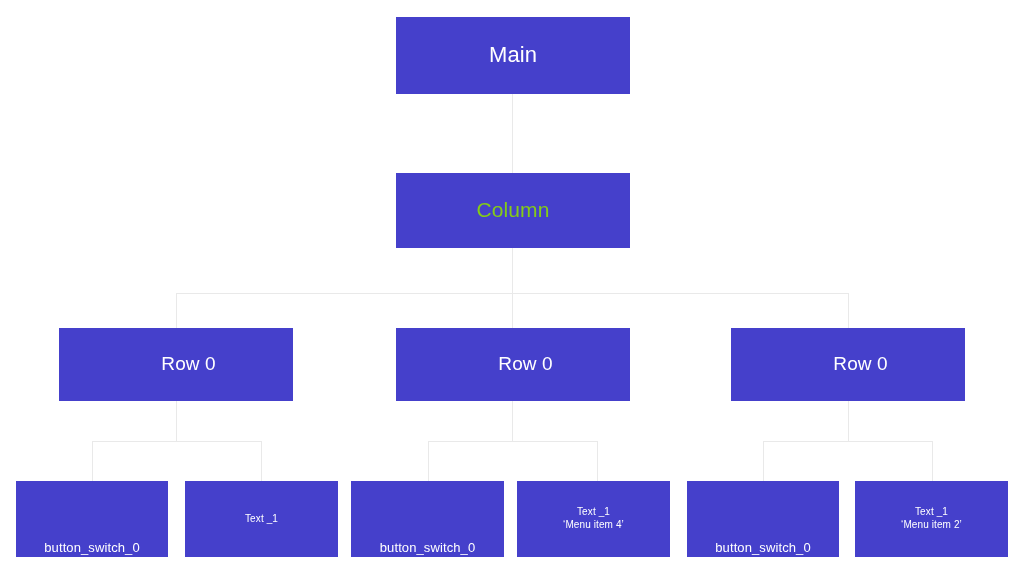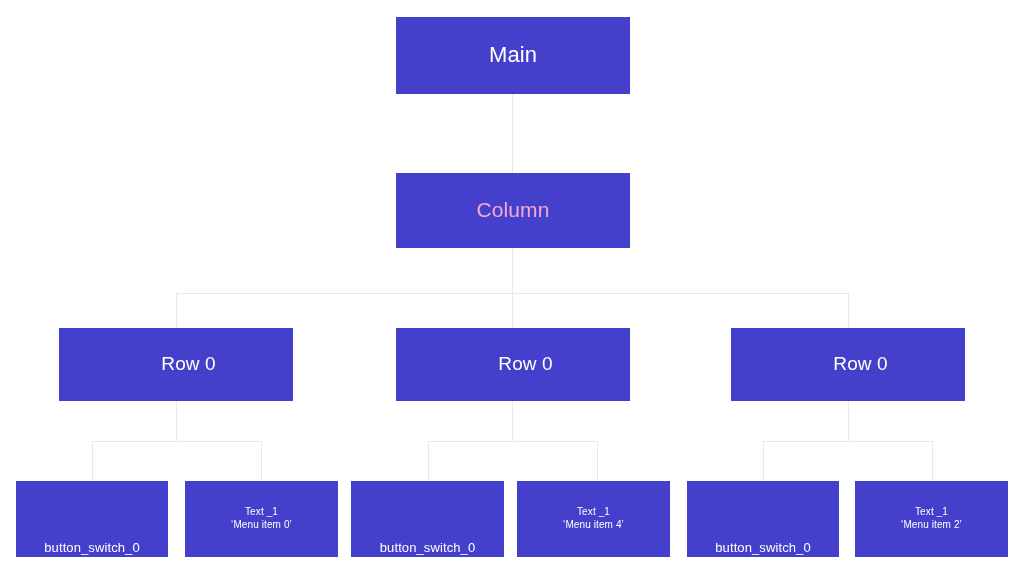--- a/index.html
+++ b/index.html
@@ -75,21 +75,21 @@
 
   <div class="conn conn-v" style="left: 848px; top: 401px; height: 40px; background: rgb(233, 233, 233);"></div>
   <div class="conn conn-h" style="left: 763px; top: 441px; width: 170px; background: rgb(233, 233, 233);"></div>
   <div class="conn conn-v" style="left: 763px; top: 441px; height: 40px; background: rgb(233, 233, 233);"></div>
   <div class="conn conn-v" style="left: 932px; top: 441px; height: 40px; background: rgb(233, 233, 233);"></div>
 
   <div class="node lvl-root" style="left: 396px; top: 17px; width: 234px; height: 77px; background: rgb(69, 64, 203); color: rgb(255, 255, 255);">
     <span class="line1">Main</span>
   </div>
 
-  <div class="node lvl-mid" style="left: 396px; top: 173px; width: 234px; height: 75px; background: rgb(69, 64, 203); color: #f9a8d4;">
+  <div class="node lvl-mid" style="left: 396px; top: 173px; width: 234px; height: 75px; background: rgb(69, 64, 203); color: #84cc16;">
     <span class="line1">Column</span>
   </div>
 
   <div class="node lvl-row" style="left: 59px; top: 328px; width: 234px; height: 73px; background: rgb(69, 64, 203); color: rgb(255, 255, 255);">
     <span class="line1">Row 0</span>
   </div>
 
   <div class="node lvl-row" style="left: 396px; top: 328px; width: 234px; height: 73px; background: rgb(69, 64, 203); color: rgb(255, 255, 255);">
     <span class="line1">Row 0</span>
   </div>
@@ -97,21 +97,20 @@
   <div class="node lvl-row" style="left: 731px; top: 328px; width: 234px; height: 73px; background: rgb(69, 64, 203); color: rgb(255, 255, 255);">
     <span class="line1">Row 0</span>
   </div>
 
   <div class="node lvl-leaf" style="left: 16px; top: 481px; width: 152px; height: 76px; background: rgb(69, 64, 203); color: rgb(255, 255, 255);">
     <span class="line1">button_switch_0</span>
   </div>
 
   <div class="node lvl-leaf-2" style="left: 185px; top: 481px; width: 153px; height: 76px; background: rgb(69, 64, 203); color: rgb(255, 255, 255);">
     <span class="line1">Text _1</span>
-    <span class="line2">‘Menu item 0’</span>
   </div>
 
   <div class="node lvl-leaf" style="left: 351px; top: 481px; width: 153px; height: 76px; background: rgb(69, 64, 203); color: rgb(255, 255, 255);">
     <span class="line1">button_switch_0</span>
   </div>
 
   <div class="node lvl-leaf-2" style="left: 517px; top: 481px; width: 153px; height: 76px; background: rgb(69, 64, 203); color: rgb(255, 255, 255);">
     <span class="line1">Text _1</span>
     <span class="line2">‘Menu item 4’</span>
   </div>

